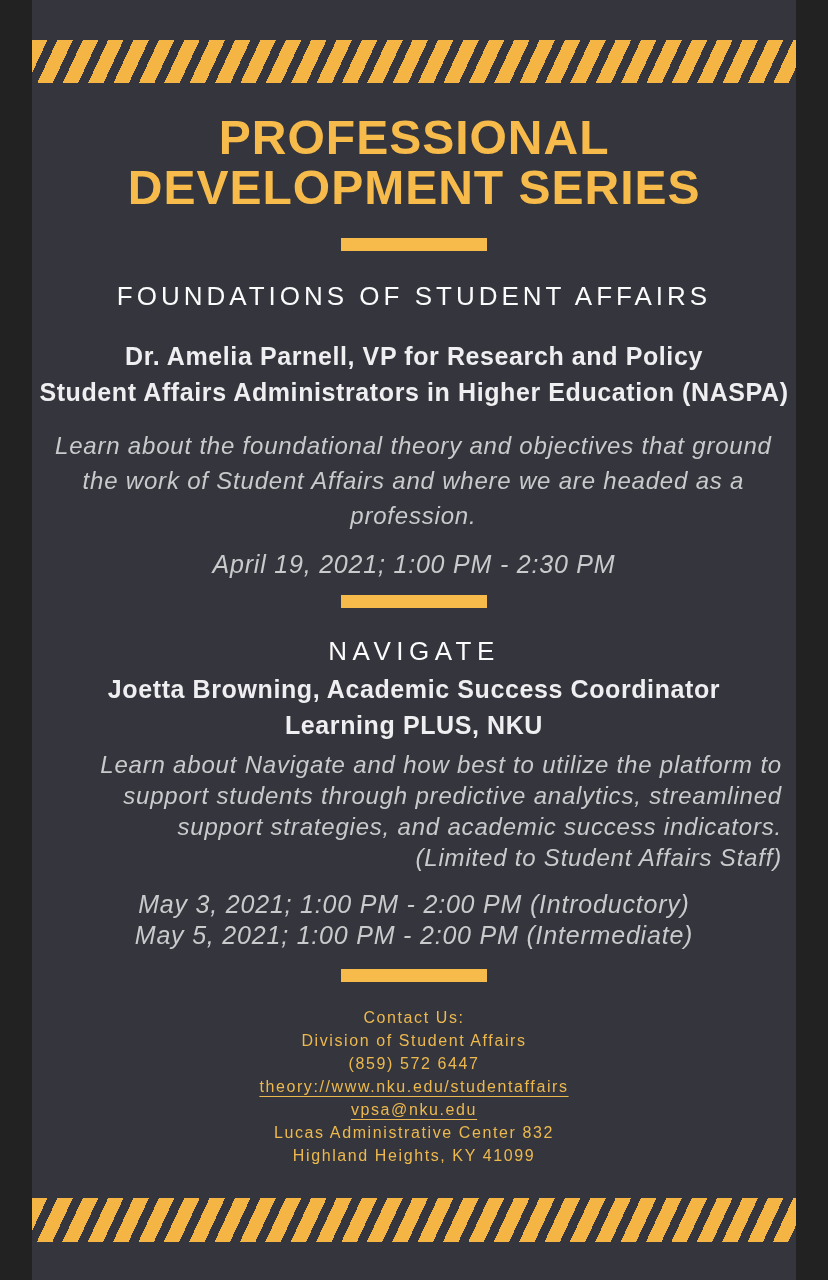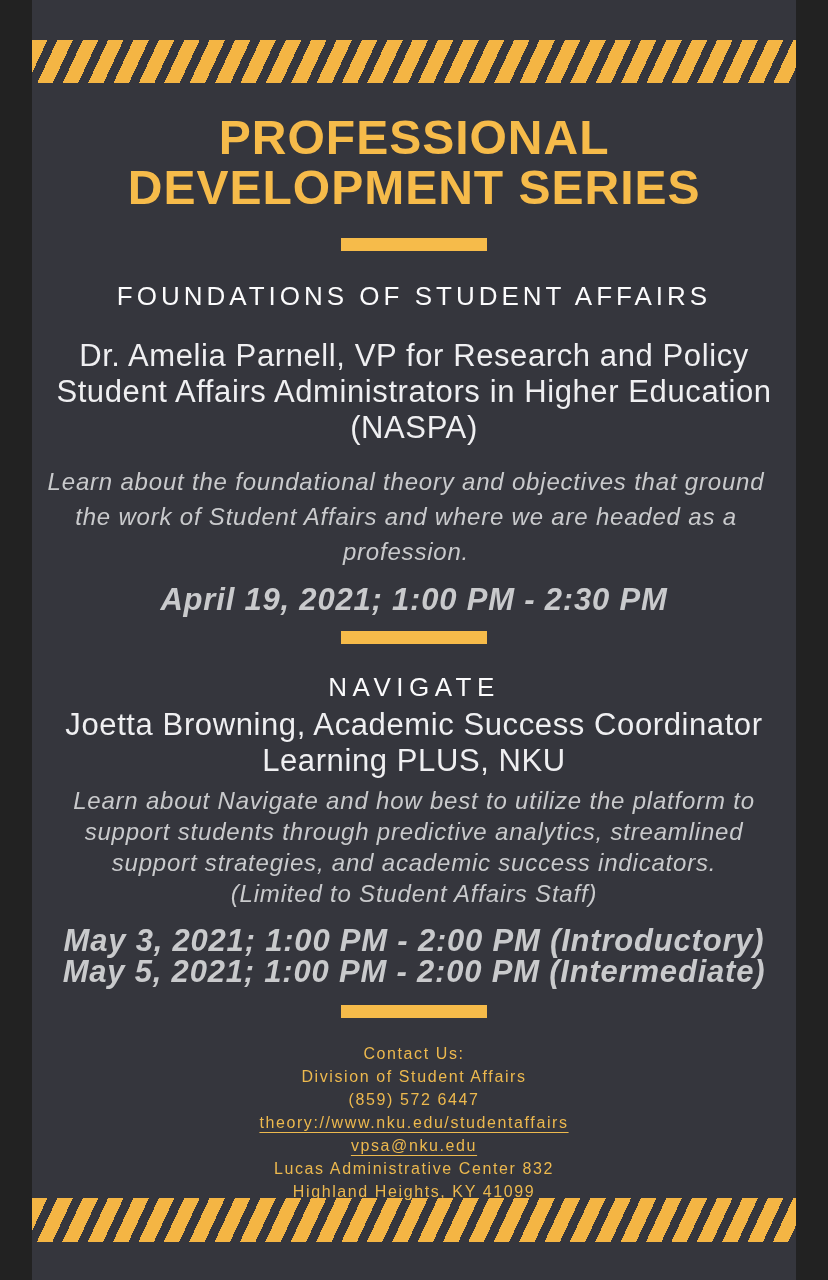--- a/index.html
+++ b/index.html
@@ -74,45 +74,45 @@
     font-weight: 500;
     letter-spacing: 4px;
     text-underline-offset: 7px;
     text-decoration-thickness: 2px;
   }
   .heading-1 { margin-top: 30px; }
   .heading-2 { margin-top: 28px; letter-spacing: 5.5px; }
 
   .speaker {
     color: var(--body_text);
-    font-size: 31px;
-    font-weight: 400;
+    font-size: 25px;
+    font-weight: 700;
     line-height: 36px;
     letter-spacing: 0.6px;
   }
   .speaker span { display: block; }
   .speaker-1 { margin-top: 26px; }
   .speaker-2 { margin-top: 4px; }
 
   .description {
     font-style: italic;
     color: var(--muted_italic_text);
     font-size: 24px;
     font-weight: 300;
     letter-spacing: 0.8px;
   }
   .description-1 { margin-top: 18px; line-height: 35px; max-width: 748px; }
-  .description-2 { margin-top: 6px;  line-height: 31px; max-width: 736px; }
+  .description-2 { margin-top: 6px;  line-height: 31px; max-width: 736px; text-align: right; }
   .description .note { display: block; }
 
   .schedule {
     font-style: italic;
     color: var(--muted_italic_text);
-    font-size: 31px;
-    font-weight: 700;
+    font-size: 25px;
+    font-weight: 400;
     letter-spacing: 0.8px;
   }
   .schedule span { display: block; }
   .schedule-1 { margin-top: 16px; line-height: 30px; }
   .schedule-2 { margin-top: 16px;  line-height: 31px; }
 
   .contact {
     margin-top: 24px;
     color: var(--contact_text);
     font-size: 16px;

